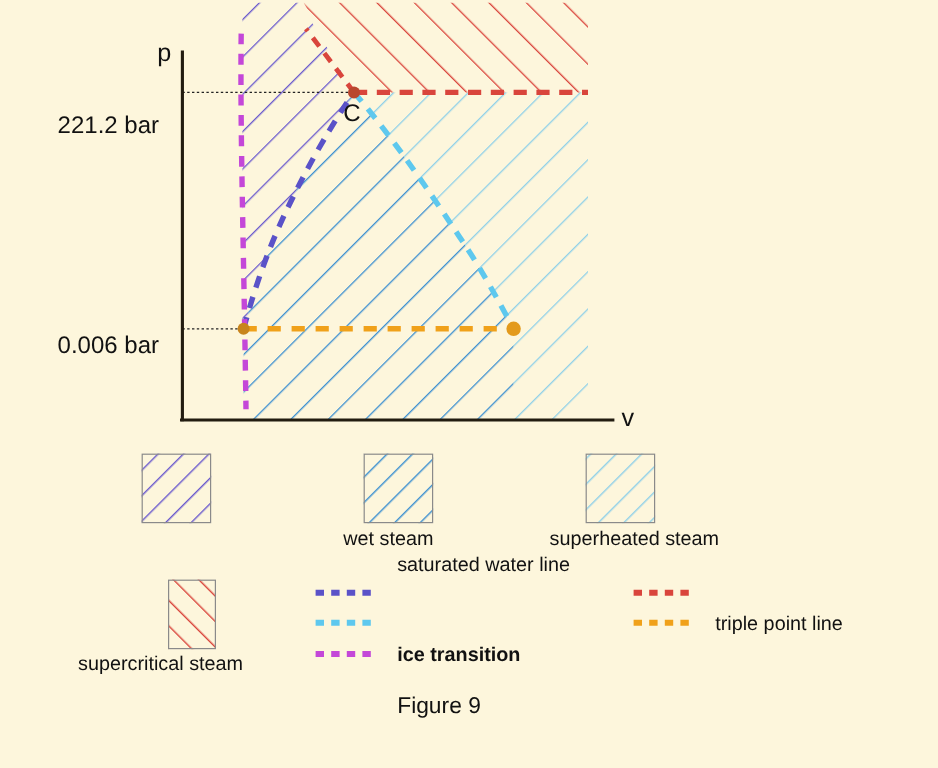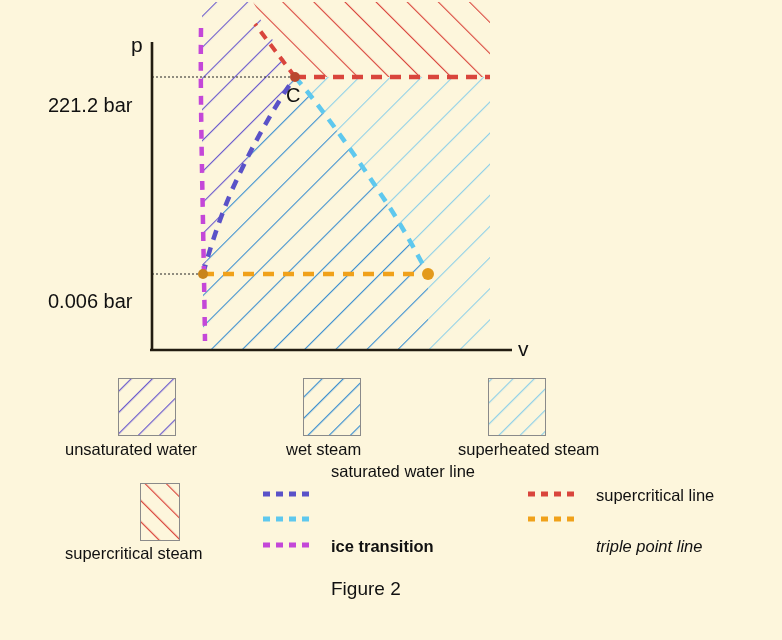--- a/index.html
+++ b/index.html
@@ -131,29 +131,27 @@
 
   <div class="swatch" style="left:118px;top:378px;width:58px;height:58px;"></div>
   <div class="swatch" style="left:303px;top:378px;width:58px;height:58px;"></div>
   <div class="swatch" style="left:488px;top:378px;width:58px;height:58px;"></div>
   <div class="swatch" style="left:140px;top:483px;width:40px;height:58px;"></div>
 
   <div class="txt axis-label" style="left:131px;top:33px;">p</div>
   <div class="txt axis-label" style="left:518px;top:337px;">v</div>
 
   <div class="txt tick-label" style="left:48px;top:66px;">221.2 bar</div>
-  <div class="txt tick-label" style="left:48px;top:262px;">0.006 bar</div>
+  <div class="txt tick-label" style="left:48px;top:249px;">0.006 bar</div>
 
   <div class="txt pt-label" style="left:286px;top:84px;">C</div>
 
-  <div class="txt legend-label" style="left:65px;top:440px;">unsaturated water</div>
   <div class="txt legend-label" style="left:286px;top:440px;text-align:center;">wet steam</div>
   <div class="txt legend-label" style="left:434px;top:440px;margin-left:24px;">superheated steam</div>
   <div class="txt legend-label" style="left:65px;top:544px;">supercritical steam</div>
 
   <div class="txt legend-label" style="left:331px;top:462px;">saturated water line</div>
   <div class="txt legend-label" style="left:331px;top:537px;font-weight:bold;">ice transition</div>
-  <div class="txt legend-label" style="left:596px;top:486px;">supercritical line</div>
-  <div class="txt legend-label" style="left:596px;top:537px;font-style:italic;">triple point line</div>
+  <div class="txt legend-label" style="left:596px;top:511px;">triple point line</div>
 
-  <div class="txt caption" style="left:331px;top:578px;">Figure 2</div>
+  <div class="txt caption" style="left:331px;top:578px;">Figure 9</div>
 
 </div>
 
 </body></html>

